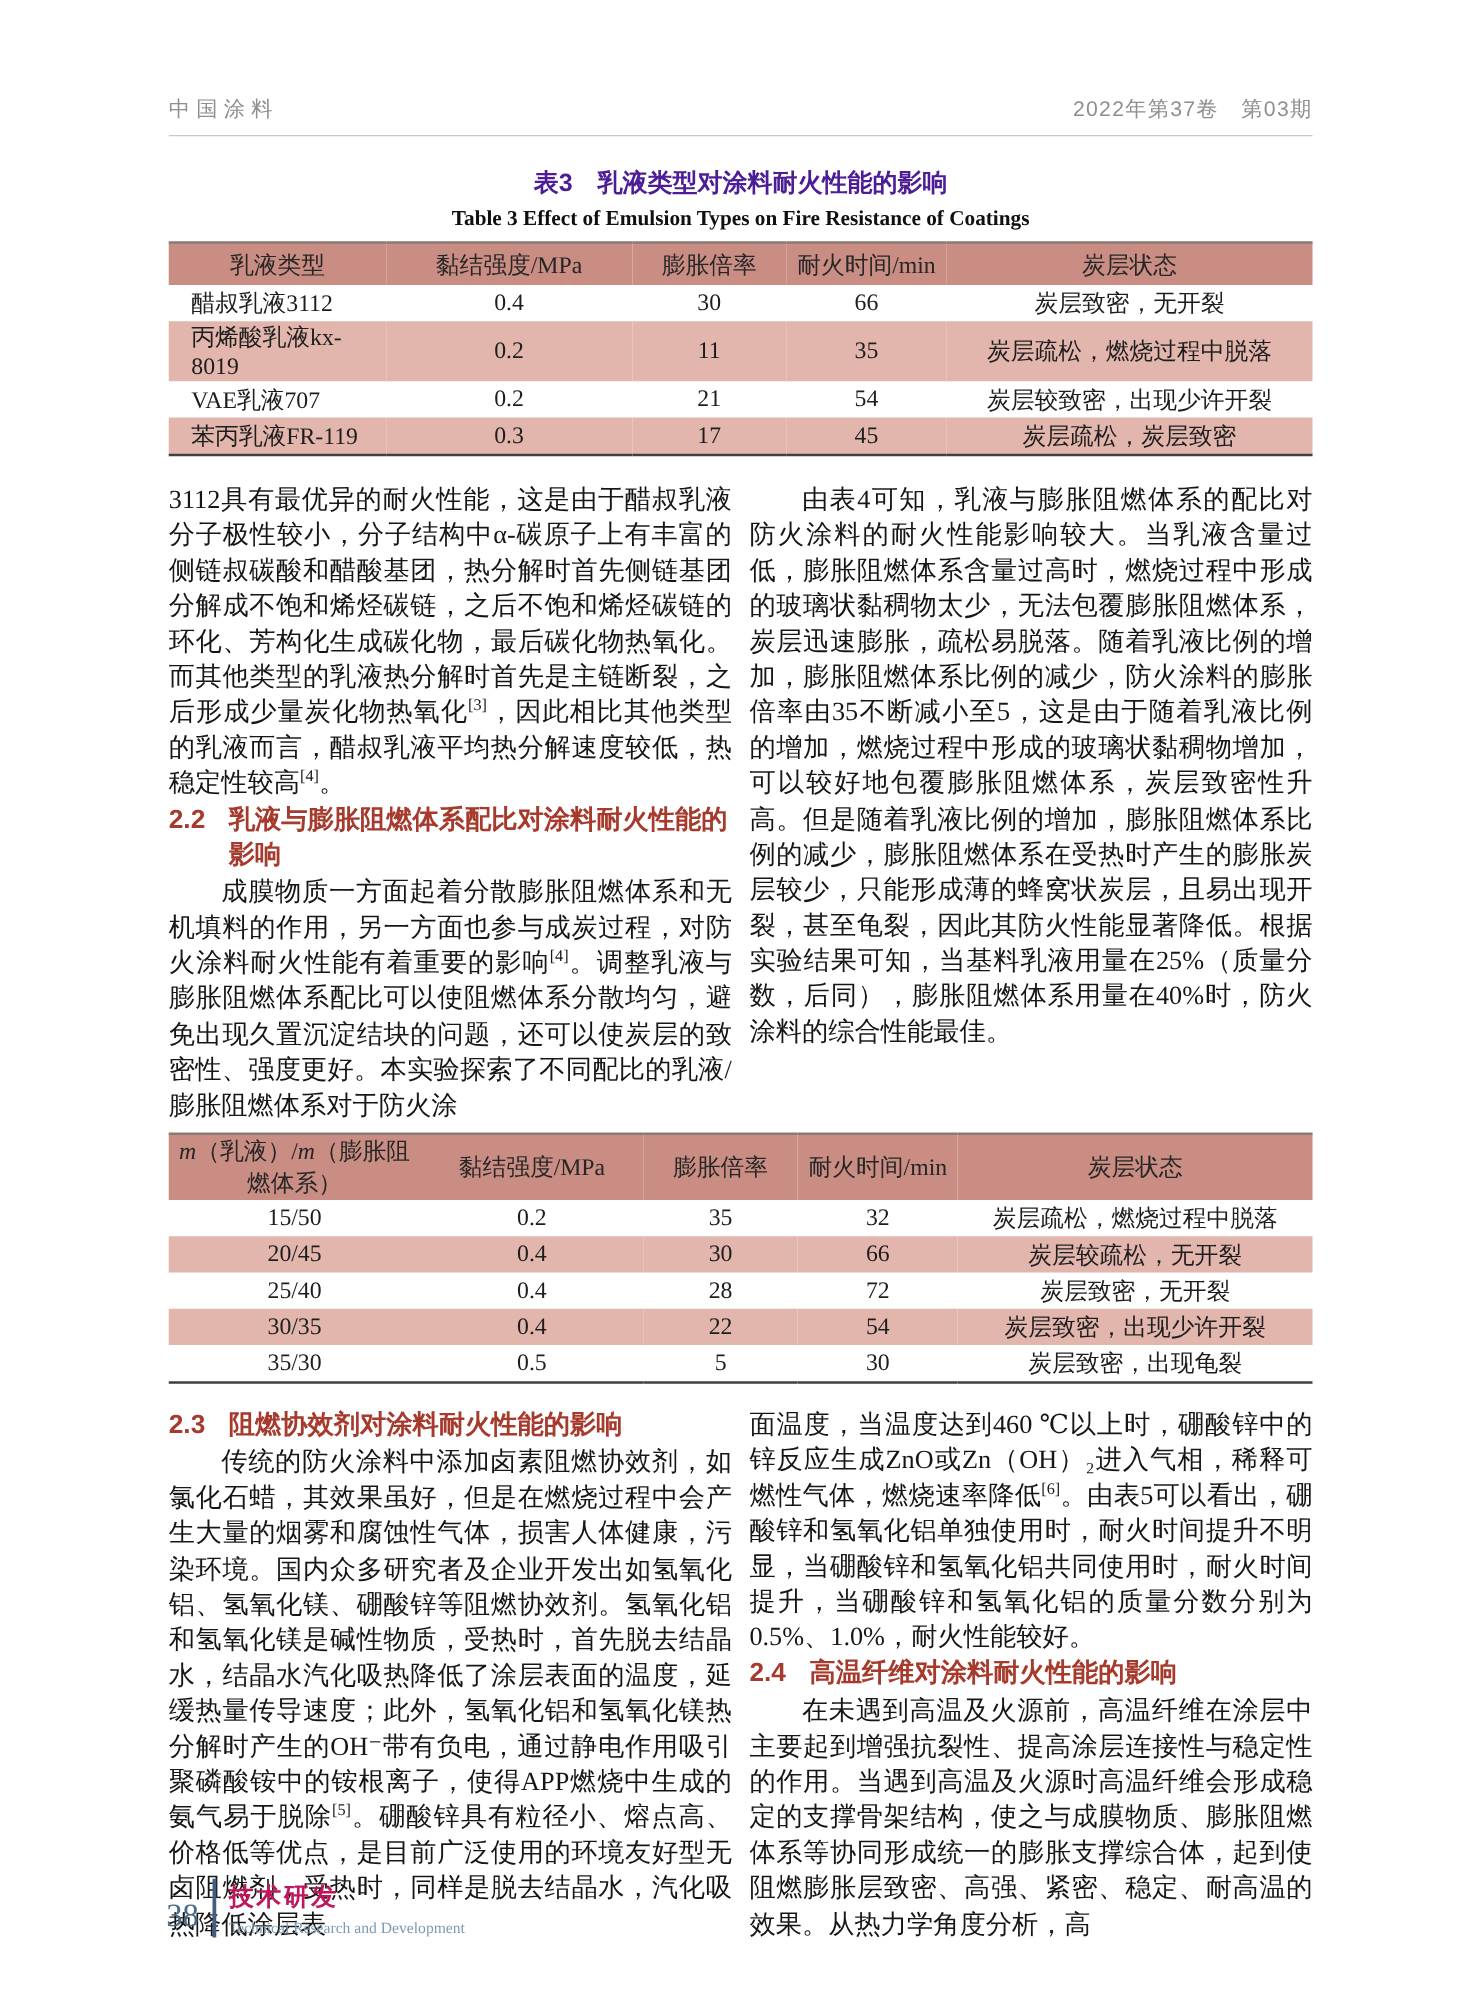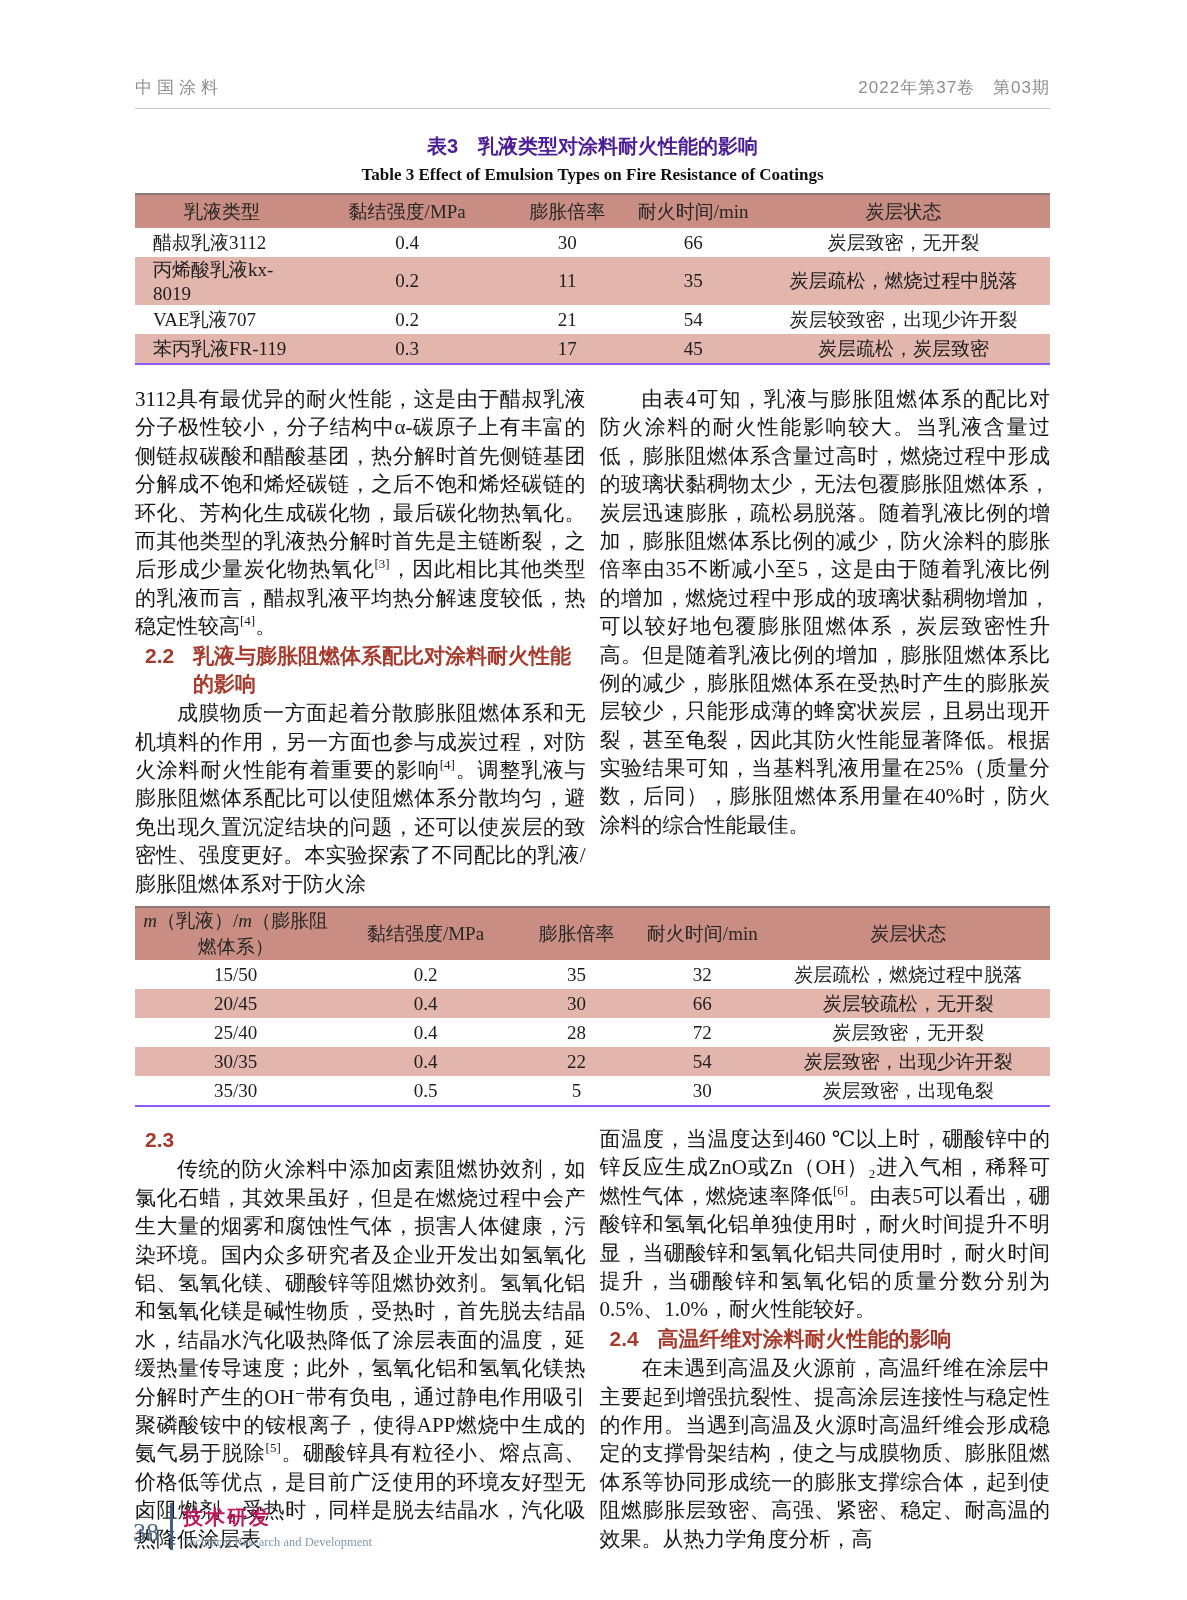--- a/index.html
+++ b/index.html
@@ -22,39 +22,39 @@
   
   .tbl-title-cn { text-align:center; font-family:"Liberation Sans","DejaVu Sans",sans-serif;
                   font-weight:bold; font-size:20px; color:#4c1d95; }
   .tbl-title-en { text-align:center; font-family:"Liberation Serif",serif;
                   font-weight:bold; font-size:17px; color:#101010; margin-top:5px; }
   .t3-block { margin-top:24px; }
   .t4-block { margin-top:6px; }
 
   
   table { width:100%; border-collapse:collapse; margin-top:8px; font-size:19px;
-          border-top:2px solid #8a7a75; border-bottom:2px solid #8b5cf6; }
+          border-top:2px solid #8a7a75; border-bottom:2px solid #404040; }
   thead th { background:#c98d83; font-weight:normal; height:33px; text-align:center; padding:0 4px; color:#262626; }
   tbody td { height:29px; text-align:center; padding:0 4px; }
   tbody tr:nth-child(even) { background:#e2b6ad; }
   table.t3 tbody td:first-child { text-align:left; padding-left:18px; }
   th i { font-style:italic; font-family:"Liberation Serif",serif; }
 
   
   .two-col { display:flex; gap:14px; font-size:21px; line-height:1.352;
              text-align:justify; color:#161616; }
   .block1 { margin-top:20px; }
   .block2 { margin-top:18px; }
   .col { flex:1; min-width:0; }
   p { margin:0; text-indent:2em; }
   p.cont { text-indent:0; }
   sup { font-size:0.62em; }
   .sec-h { display:flex; color:#a63a2c; font-weight:bold;
            font-family:"Liberation Sans","DejaVu Sans",sans-serif;
-           text-align:left; margin:1px 10px; }
+           text-align:left; margin:1px 0; }
   .sec-h .num { flex:none; width:48px; }
   .sec-h .txt { flex:1; }
 
   
   .pg-footer { position:absolute; left:133px; bottom:50px; display:flex; align-items:center; }
   .pg-num { font-size:26px; color:#4a6a87; margin-right:11px; padding-top:12px; }
   .foot-bar { width:3px; height:47px; background:#3f617f; margin-right:10px; }
   .foot-cn { font-family:"Liberation Sans","DejaVu Sans",sans-serif; font-weight:bold;
              font-size:20px; color:#be185d; letter-spacing:2px; }
   .foot-en { font-size:12.5px; color:#8099ad; margin-top:4px; }
@@ -192,20 +192,21 @@
           <td>炭层致密，出现龟裂</td>
         </tr>
       </tbody>
     </table>
   </section>
 
   <section class="two-col block2">
     <div class="col">
       <div class="sec-h">
         <span class="num">2.3</span>
+        <span class="txt">阻燃协效剂对涂料耐火性能的影响</span>
       </div>
       <p>传统的防火涂料中添加卤素阻燃协效剂，如氯化石蜡，其效果虽好，但是在燃烧过程中会产生大量的烟雾和腐蚀性气体，损害人体健康，污染环境。国内众多研究者及企业开发出如氢氧化铝、氢氧化镁、硼酸锌等阻燃协效剂。氢氧化铝和氢氧化镁是碱性物质，受热时，首先脱去结晶水，结晶水汽化吸热降低了涂层表面的温度，延缓热量传导速度；此外，氢氧化铝和氢氧化镁热分解时产生的OH⁻带有负电，通过静电作用吸引聚磷酸铵中的铵根离子，使得APP燃烧中生成的氨气易于脱除<sup>[5]</sup>。硼酸锌具有粒径小、熔点高、价格低等优点，是目前广泛使用的环境友好型无卤阻燃剂，受热时，同样是脱去结晶水，汽化吸热降低涂层表</p>
     </div>
     <div class="col">
       <p class="cont">面温度，当温度达到460 ℃以上时，硼酸锌中的锌反应生成ZnO或Zn（OH）₂进入气相，稀释可燃性气体，燃烧速率降低<sup>[6]</sup>。由表5可以看出，硼酸锌和氢氧化铝单独使用时，耐火时间提升不明显，当硼酸锌和氢氧化铝共同使用时，耐火时间提升，当硼酸锌和氢氧化铝的质量分数分别为0.5%、1.0%，耐火性能较好。</p>
       <div class="sec-h">
         <span class="num">2.4</span>
         <span class="txt">高温纤维对涂料耐火性能的影响</span>
       </div>
       <p>在未遇到高温及火源前，高温纤维在涂层中主要起到增强抗裂性、提高涂层连接性与稳定性的作用。当遇到高温及火源时高温纤维会形成稳定的支撑骨架结构，使之与成膜物质、膨胀阻燃体系等协同形成统一的膨胀支撑综合体，起到使阻燃膨胀层致密、高强、紧密、稳定、耐高温的效果。从热力学角度分析，高</p>

